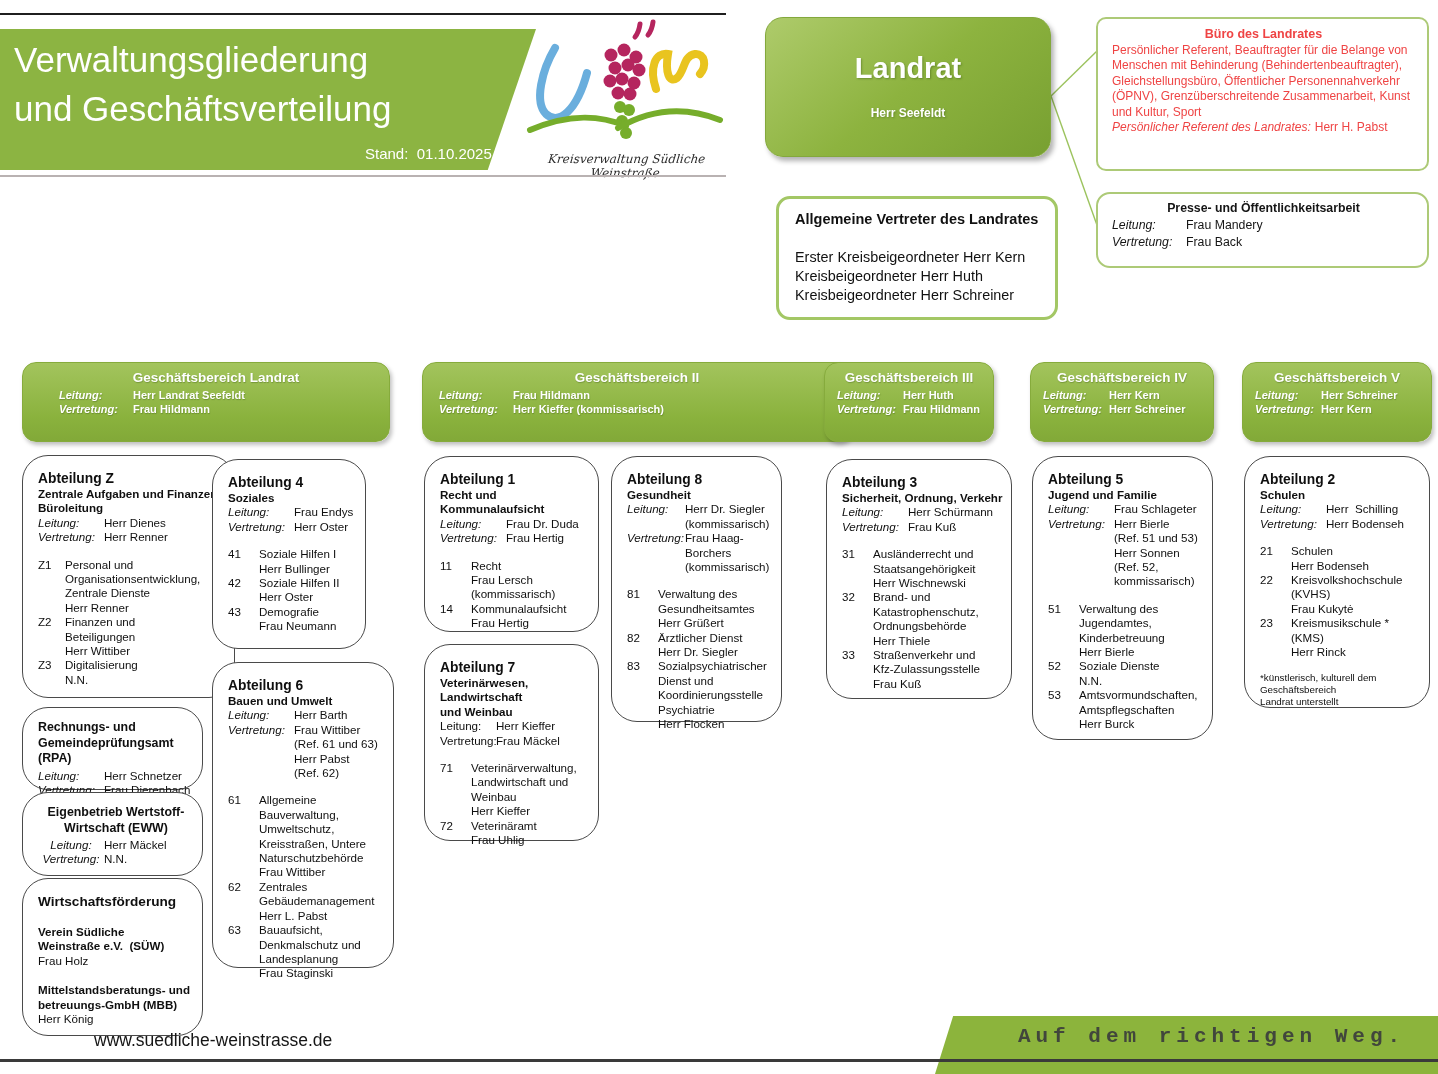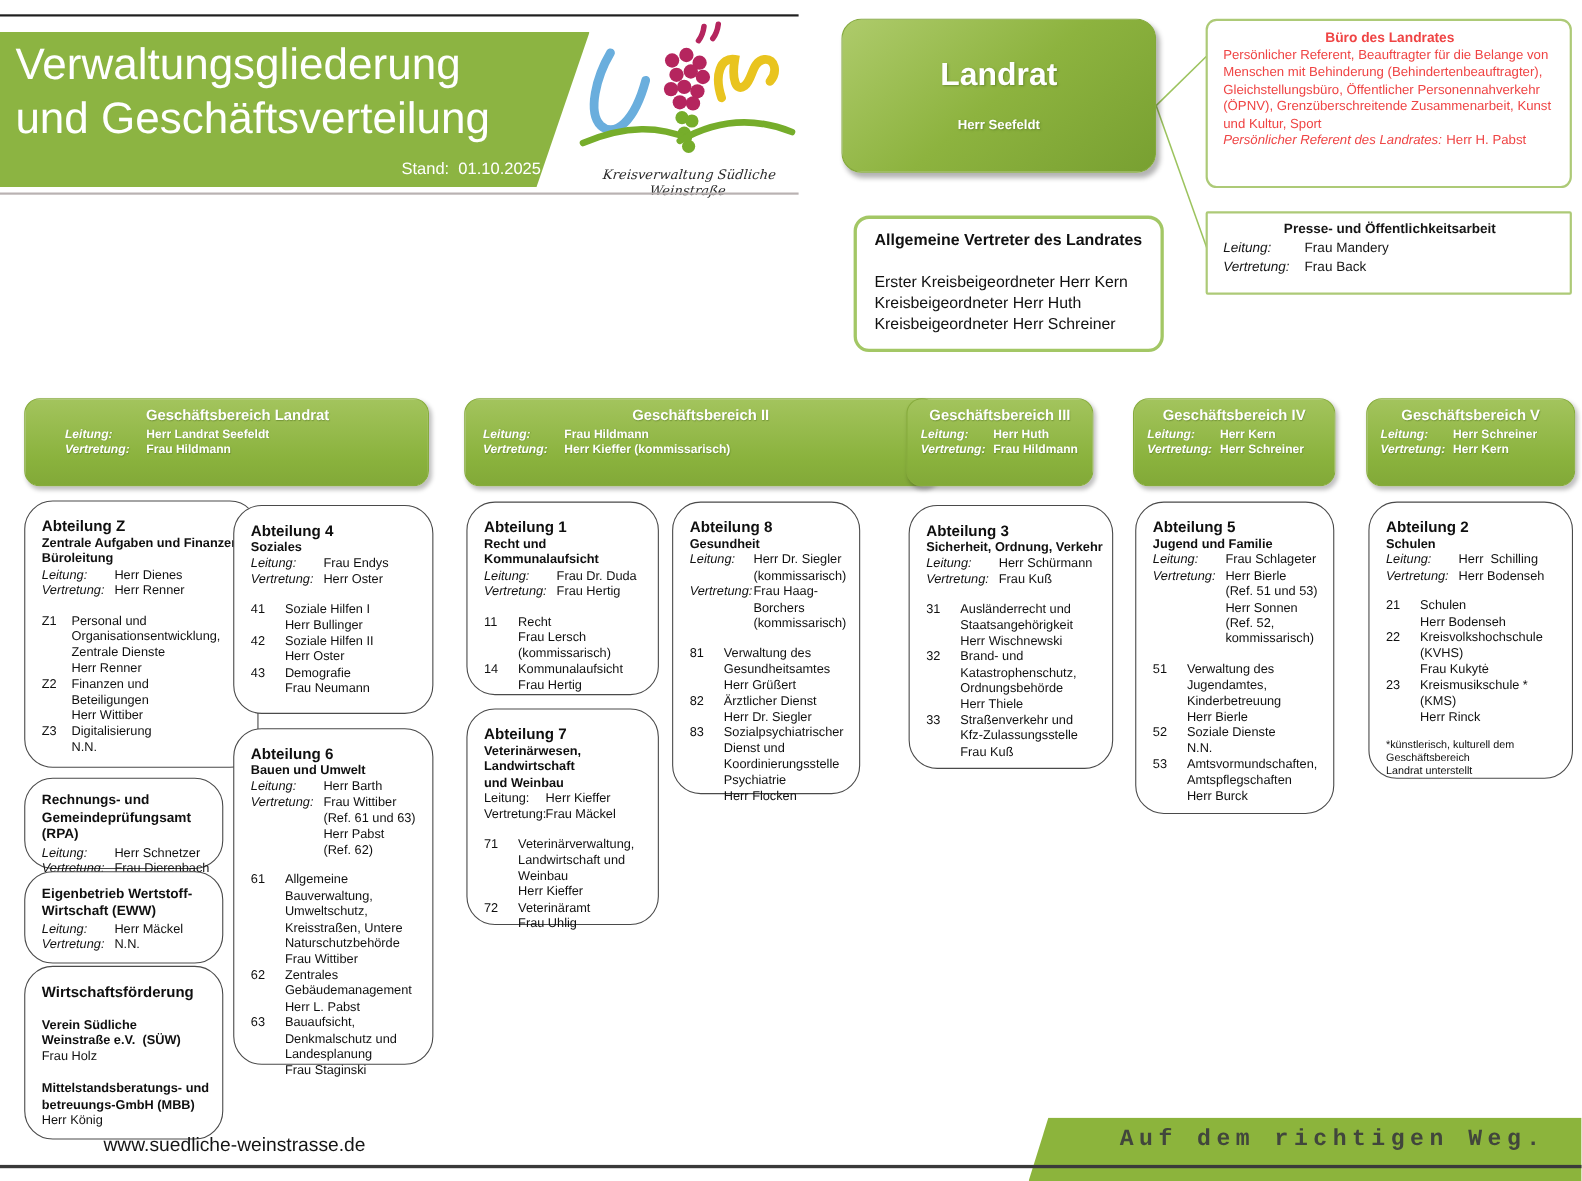--- a/index.html
+++ b/index.html
@@ -5,21 +5,21 @@
   html,body{margin:0;padding:0;background:#fff;}
   body{font-family:"Liberation Sans", sans-serif;}
   .page{position:relative;width:1438px;height:1074px;background:#fff;overflow:hidden;}
   .page *{box-sizing:border-box;}
   .pre{white-space:pre-wrap;}
 
   
   .top-line{position:absolute;left:0;top:13px;width:726px;height:2px;background:#1f1f1f;}
   .banner{position:absolute;left:0;top:29px;width:536px;height:141px;background:#8cb442;
           clip-path:polygon(0 0,100% 0,91% 100%,0 100%);}
-  .banner-title{position:absolute;left:14px;top:6px;color:#fff;font-size:40px;line-height:49px;font-weight:400;}
+  .banner-title{position:absolute;left:14px;top:6px;color:#fff;font-size:35px;line-height:49px;font-weight:400;}
   .banner-stand{position:absolute;left:365px;top:116px;color:#fff;font-size:15px;white-space:pre;}
   .logo{position:absolute;left:522px;top:16px;width:205px;height:138px;}
   .logo-caption{position:absolute;left:516px;top:152px;width:220px;text-align:center;
                 font-family:"DejaVu Serif", serif;font-style:italic;font-size:12px;color:#2b2b2b;
                 transform:skewX(-6deg);}
   .header-rule{position:absolute;left:0;top:175px;width:726px;height:2px;background:#b9b2b2;}
 
   
   .connectors{position:absolute;left:0;top:0;width:1438px;height:1074px;pointer-events:none;}
   .landrat{position:absolute;left:765px;top:17px;width:286px;height:140px;border-radius:18px;
@@ -35,21 +35,21 @@
   .buero-ref .it{font-style:italic;}
   .buero-ref .nm{margin-left:4px;}
 
   .vertreter{position:absolute;left:776px;top:196px;width:282px;height:124px;border:3px solid #a3c765;
              border-radius:14px;padding:12px 8px 0 16px;background:#fff;color:#111;}
   .vertreter-title{font-weight:bold;font-size:14.5px;}
   .vertreter-lines{margin-top:21px;}
   .vertreter-line{font-size:14.4px;line-height:19px;}
 
   .presse{position:absolute;left:1096px;top:192px;width:333px;height:76px;border:2px solid #adca77;
-          border-radius:2px;padding:7px 12px 0 14px;font-size:12.3px;background:#fff;color:#151515;}
+          border-radius:14px;padding:7px 12px 0 14px;font-size:12.3px;background:#fff;color:#151515;}
   .presse-title{text-align:center;font-weight:bold;margin-bottom:2px;}
   .presse-row{display:flex;line-height:17px;}
   .presse-label{font-style:italic;width:74px;flex:none;}
 
   
   .gb{position:absolute;top:362px;height:80px;border-radius:14px;color:#fff;padding-top:7px;
       background:linear-gradient(180deg,#a3c45d 0%,#8ab23d 70%,#82a938 100%);
       border:1px solid #86ab3c;box-shadow:2px 3px 4px rgba(0,0,0,.25);
       text-shadow:0.5px 0.5px 1px rgba(60,90,20,.4);}
   .gb-title{text-align:center;font-weight:bold;font-size:13.5px;margin-bottom:3px;}
@@ -70,25 +70,25 @@
   .roles-plain .role-label{font-style:normal;width:56px;}
   .units{margin-top:13px;}
   .unit-row{display:flex;}
   .unit-num{width:31px;flex:none;}
   .dept-footnote{margin-top:13px;font-size:9.8px;line-height:11.6px;}
   .entry-name{font-weight:bold;margin-top:15px;}
 
   #dept-z{left:22px;top:455px;width:213px;height:243px;}
   #dept-z .unit-num{width:27px;}
   #dept-rpa{left:22px;top:707px;width:181px;height:83px;padding-top:12px;}
-  #dept-eww{left:22px;top:792px;width:181px;height:84px;padding-top:12px;}
+  #dept-eww{left:22px;top:792px;width:181px;height:84px;padding-top:12px;text-align:center;}
   #dept-rpa .dept-title,#dept-eww .dept-title{font-size:12.4px;line-height:15.5px;margin-bottom:2px;}
   #dept-wifoe{left:22px;top:878px;width:181px;height:158px;}
   #dept-wifoe .dept-title{font-size:13.6px;}
-  #dept-4{left:212px;top:459px;width:182px;height:190px;}
+  #dept-4{left:212px;top:459px;width:154px;height:190px;}
   #dept-6{left:212px;top:662px;width:182px;height:306px;}
   #dept-1{left:424px;top:456px;width:175px;height:176px;}
   #dept-7{left:424px;top:644px;width:175px;height:197px;}
   #dept-8{left:611px;top:456px;width:171px;height:266px;}
   #dept-8 .role-label{width:58px;}
   #dept-3{left:826px;top:459px;width:186px;height:240px;}
   #dept-5{left:1032px;top:456px;width:181px;height:284px;}
   #dept-2{left:1244px;top:456px;width:186px;height:252px;}
 
   

